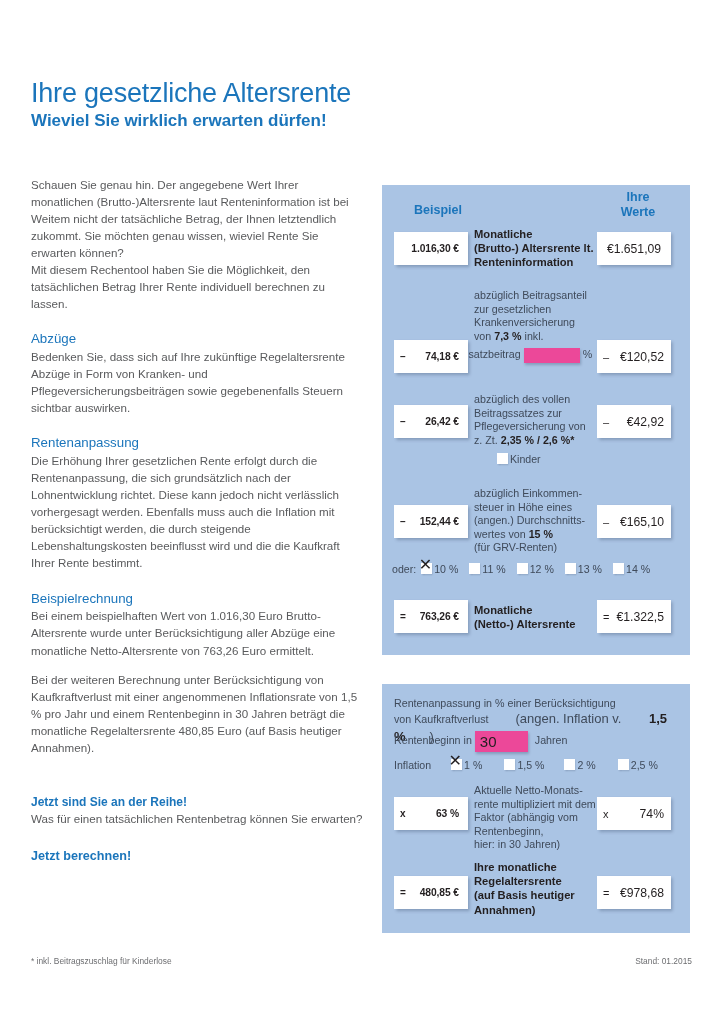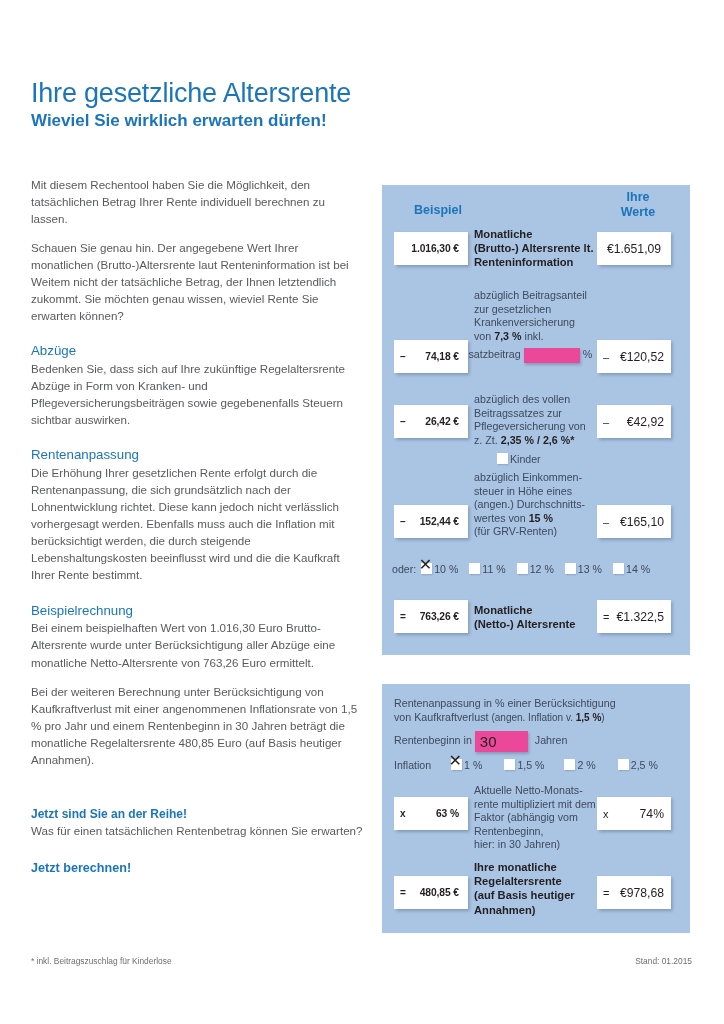--- a/index.html
+++ b/index.html
@@ -206,21 +206,21 @@
   }
 
   .p2-text {
     position: absolute;
     left: 12px;
     width: 288px;
     font-size: 10.7px;
     line-height: 1.33;
     color: #3f4a5a;
   }
-  .p2-text .small { font-size: 10px; }
+  .p2-text .small { font-size: 13px; margin-left: 24px; }
   .p2-text b { color: #231f20; }
 
   
   .footer-left {
     position: absolute;
     left: 31px;
     top: 956px;
     font-size: 8.4px;
     color: #6d6e71;
   }
@@ -236,22 +236,22 @@
 <body>
 
 <div class="page">
 
   <div class="header">
     <h1 class="title">Ihre gesetzliche Altersrente</h1>
     <h2 class="subtitle">Wieviel Sie wirklich erwarten dürfen!</h2>
   </div>
 
   <div class="left-col">
+    <p class="body-text">Schauen Sie genau hin. Der angegebene Wert Ihrer monatlichen (Brutto-)Altersrente laut Renteninformation ist bei Weitem nicht der tatsächliche Betrag, der Ihnen letztendlich zukommt. Sie möchten genau wissen, wieviel Rente Sie erwarten können?</p>
     <p class="body-text" style="margin-top:0">Mit diesem Rechentool haben Sie die Möglichkeit, den tatsächlichen Betrag Ihrer Rente individuell berechnen zu lassen.</p>
-    <p class="body-text">Schauen Sie genau hin. Der angegebene Wert Ihrer monatlichen (Brutto-)Altersrente laut Renteninformation ist bei Weitem nicht der tatsächliche Betrag, der Ihnen letztendlich zukommt. Sie möchten genau wissen, wieviel Rente Sie erwarten können?</p>
 
     <h3 class="sec-head">Abzüge</h3>
     <p class="body-text">Bedenken Sie, dass sich auf Ihre zukünftige Regelaltersrente Abzüge in Form von Kranken- und Pflegeversicherungsbeiträgen sowie gegebenenfalls Steuern sichtbar auswirken.</p>
 
     <h3 class="sec-head">Rentenanpassung</h3>
     <p class="body-text">Die Erhöhung Ihrer gesetzlichen Rente erfolgt durch die Rentenanpassung, die sich grundsätzlich nach der Lohnentwicklung richtet. Diese kann jedoch nicht verlässlich vorhergesagt werden. Ebenfalls muss auch die Inflation mit berücksichtigt werden, die durch steigende Lebenshaltungskosten beeinflusst wird und die die Kaufkraft Ihrer Rente bestimmt.</p>
 
     <h3 class="sec-head">Beispielrechnung</h3>
     <p class="body-text">Bei einem beispielhaften Wert von 1.016,30 Euro Brutto-Altersrente wurde unter Berücksichtigung aller Abzüge eine monatliche Netto-Altersrente von 763,26 Euro ermittelt.</p>
     <p class="body-text">Bei der weiteren Berechnung unter Berücksichtigung von Kaufkraftverlust mit einer angenommenen Inflationsrate von 1,5 % pro Jahr und einem Rentenbeginn in 30 Jahren beträgt die monatliche Regelaltersrente 480,85 Euro (auf Basis heutiger Annahmen).</p>
@@ -309,21 +309,21 @@
     </div>
     <div class="vbox col-left" style="top:220px; height:33px;">
       <span class="op">–</span>
       <span class="num">26,42 €</span>
     </div>
     <div class="vbox col-right right" style="top:220px; height:33px;">
       <span class="op">–</span>
       <span class="num">€42,92</span>
     </div>
 
-    <div class="desc" style="top:286px;">
+    <div class="desc" style="top:302px;">
       <span>abzüglich Einkommen-</span><br>
       <span>steuer in Höhe eines</span><br>
       <span>(angen.) Durchschnitts-</span><br>
       <span>wertes von </span><b>15 %</b><br>
       <span>(für GRV-Renten)</span>
     </div>
     <div class="opt-row" style="left:10px; top:378px;">
       <span class="lead">oder:</span><span class="cbx checked"></span><span class="lbl">10 %</span><span class="cbx"></span><span class="lbl">11 %</span><span class="cbx"></span><span class="lbl">12 %</span><span class="cbx"></span><span class="lbl">13 %</span><span class="cbx"></span><span class="lbl">14 %</span>
     </div>
     <div class="vbox col-left" style="top:320px; height:33px;">

